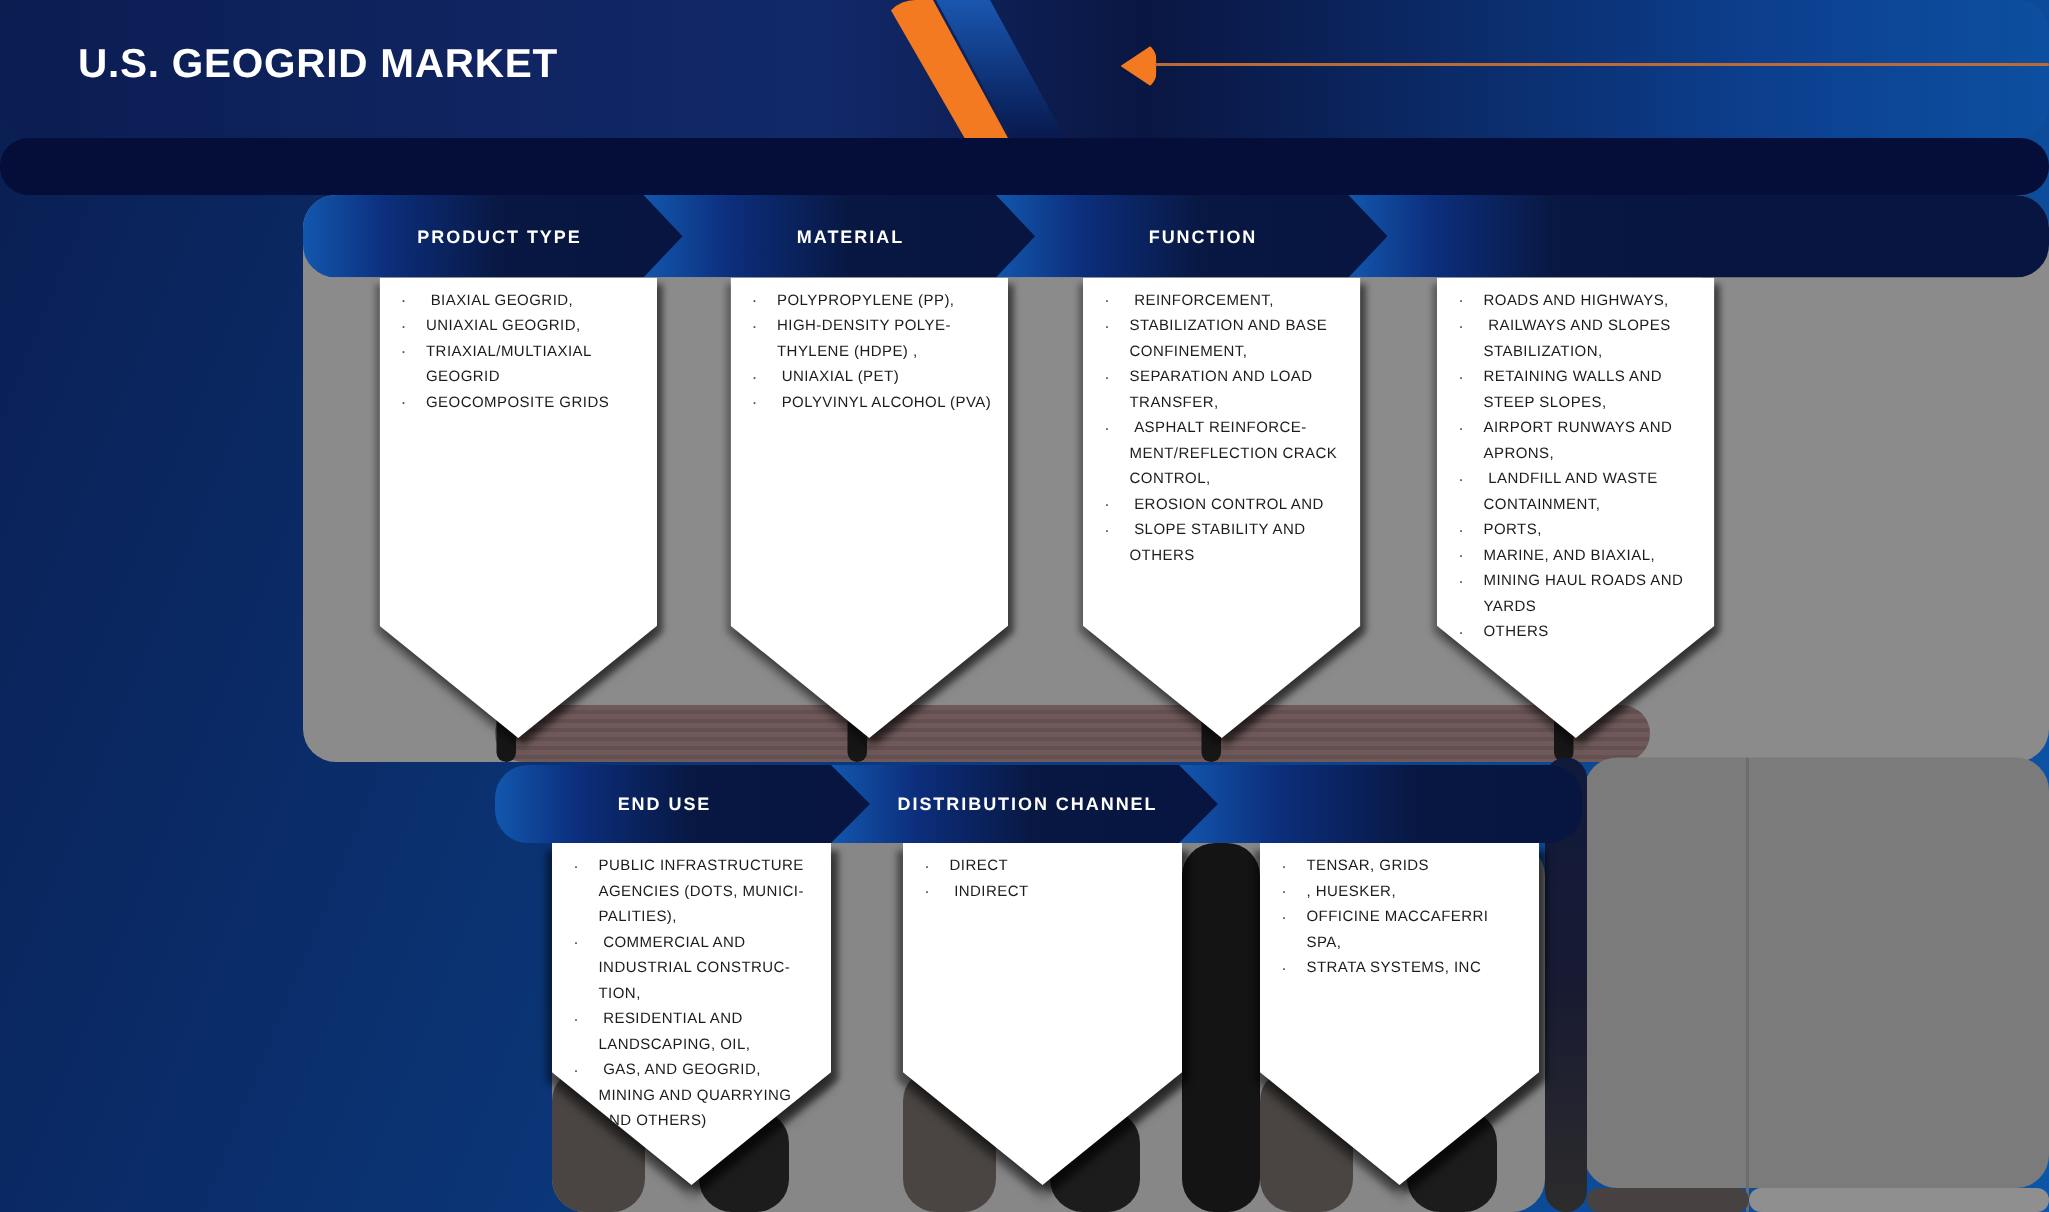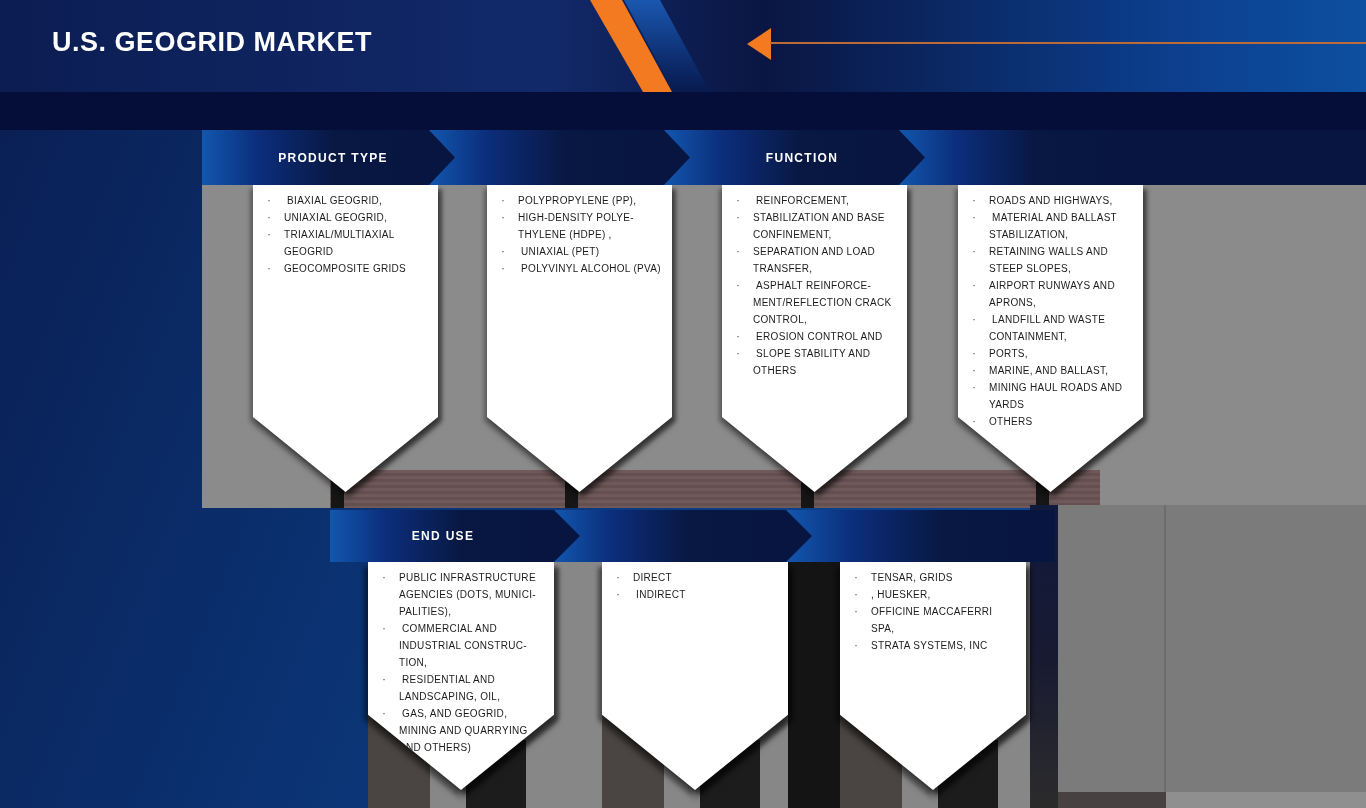--- a/index.html
+++ b/index.html
@@ -1,19 +1,19 @@
 <!DOCTYPE html>
 <html><head>
 <meta charset="utf-8">
 <style>
   html,body{margin:0;padding:0;background:#000;}
   .page{position:relative;width:1366px;height:808px;overflow:hidden;
         background:linear-gradient(112deg,#0a1e52 0%,#0b3a7e 48%,#0d55a8 100%);
         font-family:"Liberation Sans",sans-serif;}
-  .abs{position:absolute;}
+  .abs{position:absolute;border-radius:22px;}
 
   
   .header{left:0;top:0;width:1366px;height:92px;overflow:hidden;
           background:linear-gradient(90deg,#0b1d52 0%,#12296a 40%,#0a1642 56%,#0c3f8e 86%,#0d4fa0 100%);}
   .title{left:52px;top:27px;font-size:27px;font-weight:bold;color:#ffffff;letter-spacing:.5px;white-space:nowrap;}
   .stripe-orange{left:588px;top:0;width:120px;height:92px;background:#f47a21;
           clip-path:polygon(2px 0,34px 0,84px 92px,55px 92px);}
   .stripe-blue{left:588px;top:0;width:135px;height:92px;
           background:linear-gradient(180deg,#1a57b0 0%,#0c2a6a 70%,#081a4e 100%);
           clip-path:polygon(36px 0,72px 0,122px 92px,86px 92px);}
@@ -106,28 +106,30 @@
   <div class="abs strip-dark-right"></div>
   <div class="abs strip-bottom-right"></div>
 
   <div class="abs band band-top">
     <div class="seg" style="left:0;width:253px;z-index:4"></div>
     <div class="seg" style="left:227px;width:261px;z-index:3"></div>
     <div class="seg" style="left:462px;width:261px;z-index:2"></div>
     <div class="seg" style="left:697px;width:261px;z-index:1"></div>
     <div class="seg-fill" style="left:932px;width:232px;z-index:0"></div>
     <div class="band-label" style="left:36px;width:190px">PRODUCT TYPE</div>
+    <div class="band-label" style="left:270px;width:190px">MATERIAL</div>
     <div class="band-label" style="left:505px;width:190px">FUNCTION</div>
   </div>
 
   <div class="abs band band-bottom">
     <div class="seg" style="left:0;width:250px;z-index:3"></div>
     <div class="seg" style="left:224px;width:258px;z-index:2"></div>
     <div class="seg" style="left:456px;width:299px;z-index:1"></div>
     <div class="band-label" style="left:-12px;width:250px">END USE</div>
+    <div class="band-label" style="left:230px;width:250px">DISTRIBUTION CHANNEL</div>
   </div>
 
   <div class="abs dark-col"></div>
   <div class="abs glitch-red" style="left:1041px;top:527px;width:11px;height:2px"></div>
   <div class="abs glitch-red" style="left:1047px;top:519px;width:2px;height:18px"></div>
   <div class="abs glitch-red" style="left:1051px;top:526px;width:2px;height:16px;background:#c01848"></div>
 
   <div class="cardw tc0">
     <div class="card top">
         <ul class="items">
@@ -157,26 +159,26 @@
           <li><span class="blt">·</span><span class="txt"> ASPHALT REINFORCE-MENT/REFLECTION CRACK CONTROL,</span></li>
           <li><span class="blt">·</span><span class="txt"> EROSION CONTROL AND</span></li>
           <li><span class="blt">·</span><span class="txt"> SLOPE STABILITY AND OTHERS</span></li>
         </ul>
       </div>
   </div>
   <div class="cardw tc3">
     <div class="card top">
         <ul class="items">
           <li><span class="blt">·</span><span class="txt">ROADS AND HIGHWAYS,</span></li>
-          <li><span class="blt">·</span><span class="txt"> MATERIAL AND BALLAST STABILIZATION,</span></li>
+          <li><span class="blt">·</span><span class="txt"> RAILWAYS AND SLOPES STABILIZATION,</span></li>
           <li><span class="blt">·</span><span class="txt">RETAINING WALLS AND STEEP SLOPES,</span></li>
           <li><span class="blt">·</span><span class="txt">AIRPORT RUNWAYS AND APRONS,</span></li>
           <li><span class="blt">·</span><span class="txt"> LANDFILL AND WASTE CONTAINMENT,</span></li>
           <li><span class="blt">·</span><span class="txt">PORTS,</span></li>
-          <li><span class="blt">·</span><span class="txt">MARINE, AND BALLAST,</span></li>
+          <li><span class="blt">·</span><span class="txt">MARINE, AND BIAXIAL,</span></li>
           <li><span class="blt">·</span><span class="txt">MINING HAUL ROADS AND YARDS</span></li>
           <li><span class="blt">·</span><span class="txt">OTHERS</span></li>
         </ul>
       </div>
   </div>
 
   <div class="cardw bottom bc0">
     <div class="card bot">
         <ul class="items">
           <li><span class="blt">·</span><span class="txt">PUBLIC INFRASTRUCTURE AGENCIES (DOTS, MUNICI-PALITIES),</span></li>

